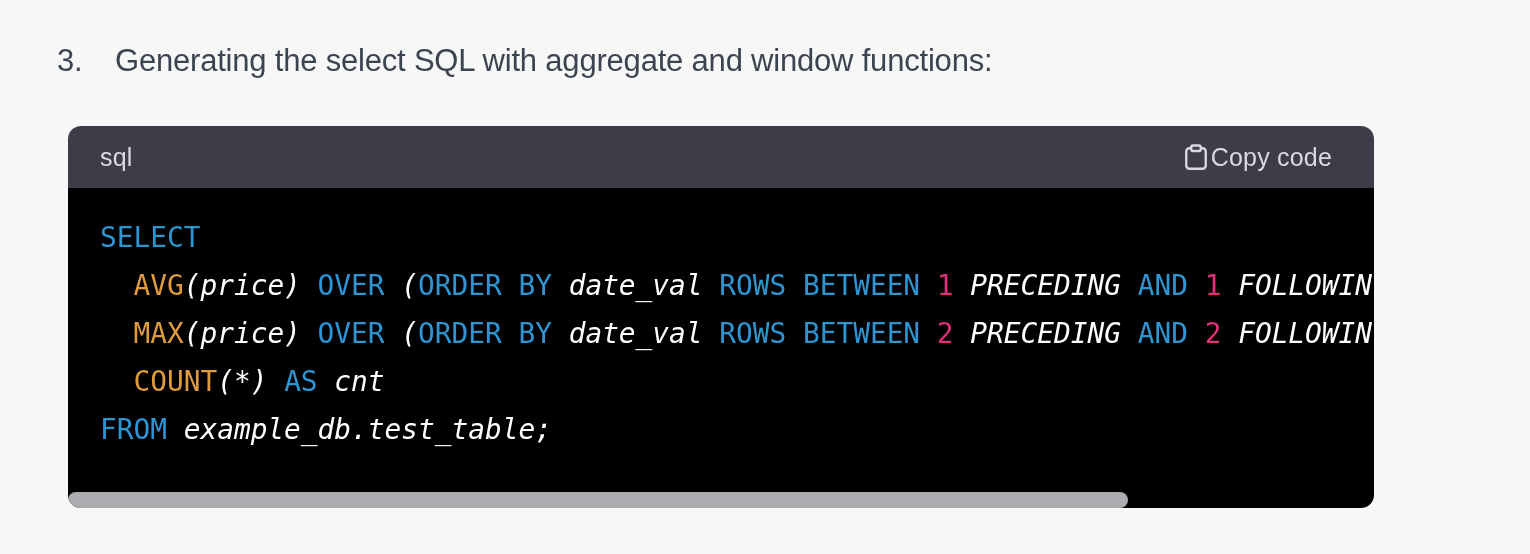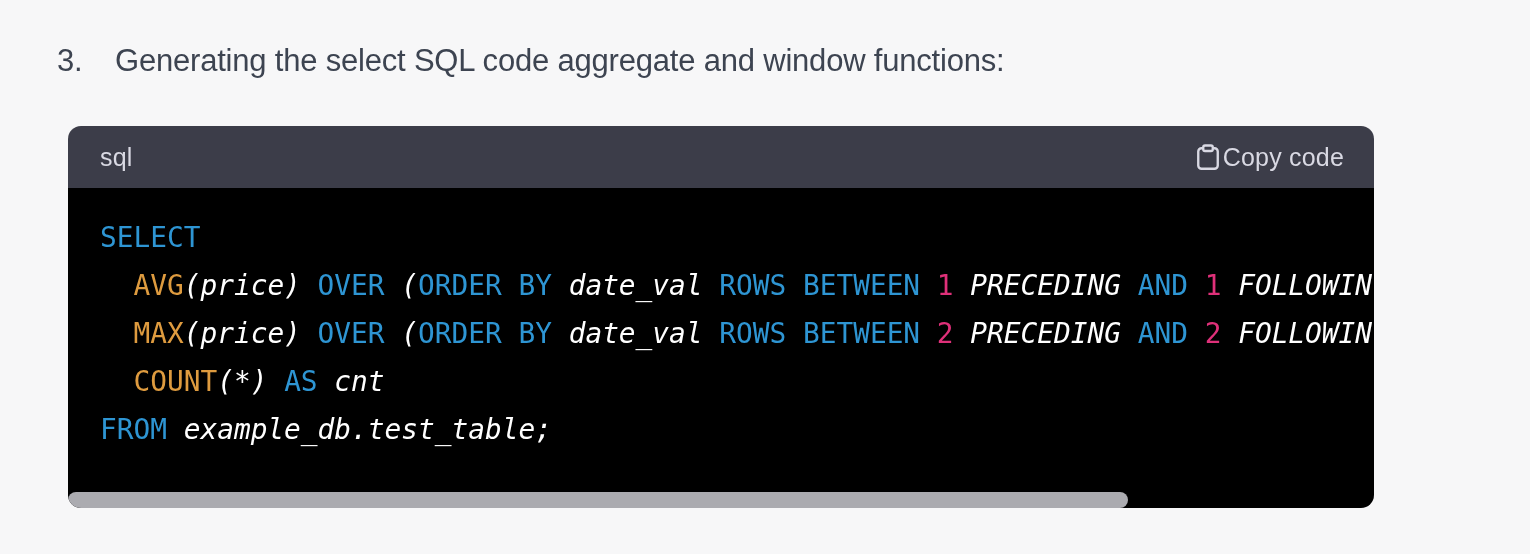--- a/index.html
+++ b/index.html
@@ -50,21 +50,21 @@
     display: flex;
     flex-direction: column;
   }
   .code-header {
     height: 62px;
     flex: 0 0 62px;
     background: var(--header-background);
     display: flex;
     align-items: center;
     justify-content: space-between;
-    padding: 0 30px 0 32px;
+    padding: 0 42px 0 32px;
     color: var(--header-text);
   }
   .lang-label {
     font-size: 25px;
     letter-spacing: 0.2px;
   }
   .copy-btn {
     display: flex;
     align-items: center;
     background: transparent;
@@ -105,21 +105,21 @@
     height: 16px;
     border-radius: 8px;
     background: var(--scrollbar-thumb);
   }
 </style>
 </head>
 <body>
 
 <div class="heading">
   <span class="heading-number">3.</span>
-  <span class="heading-text">Generating the select SQL code aggregate and window functions:</span>
+  <span class="heading-text">Generating the select SQL with aggregate and window functions:</span>
 </div>
 
 <div class="code-block">
   <div class="code-header">
     <span class="lang-label">sql</span>
     <button class="copy-btn">
       <span>
         <svg viewBox="0 0 24 24" width="30" height="30" aria-hidden="true">
           <rect x="4.2" y="5" width="15.6" height="16.4" rx="2.6" fill="none" stroke="currentColor" stroke-width="1.9"></rect>
           <rect x="8.2" y="2.8" width="7.6" height="4.4" rx="1.4" style="fill:var(--header-background)" stroke="currentColor" stroke-width="1.9"></rect>

